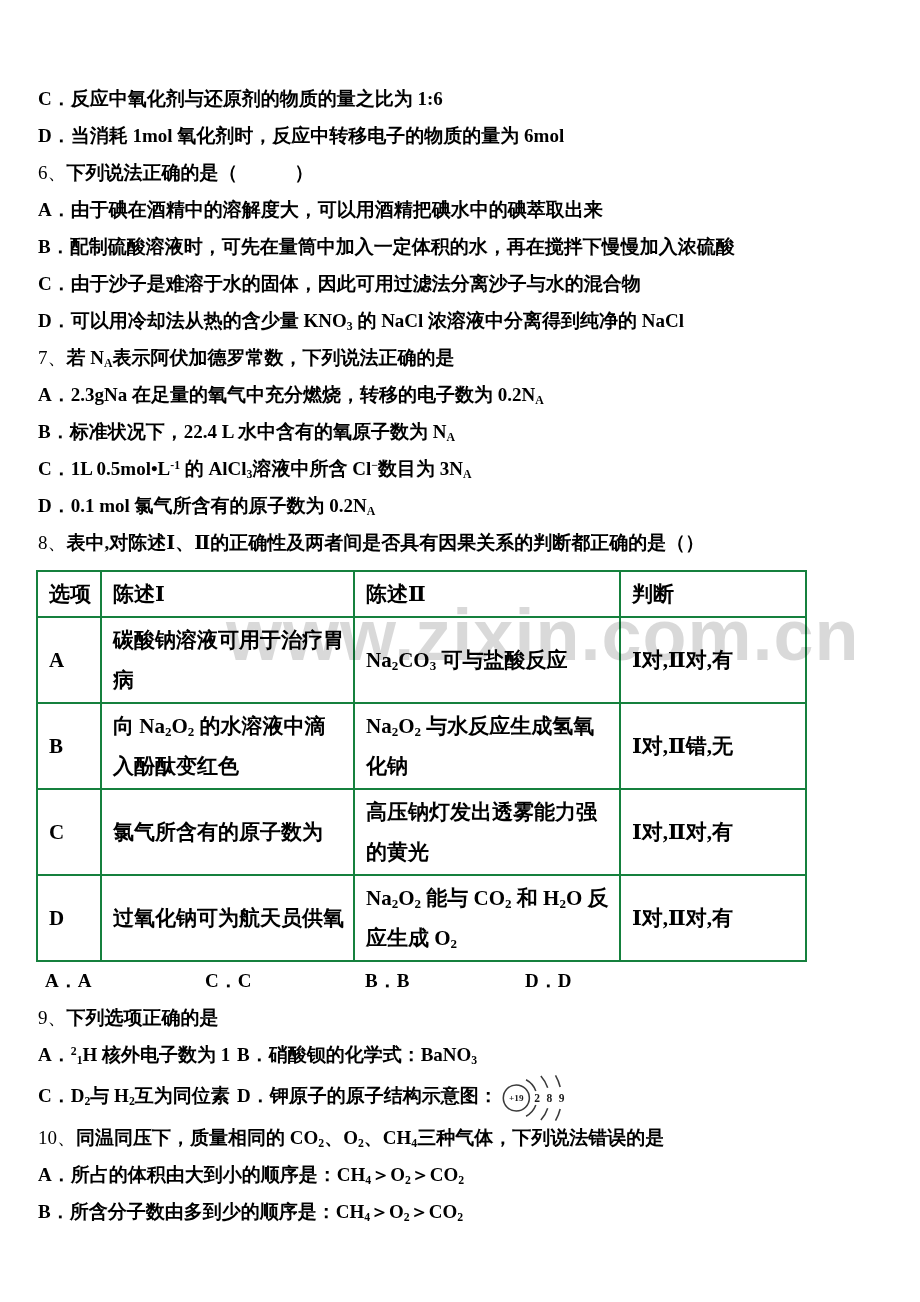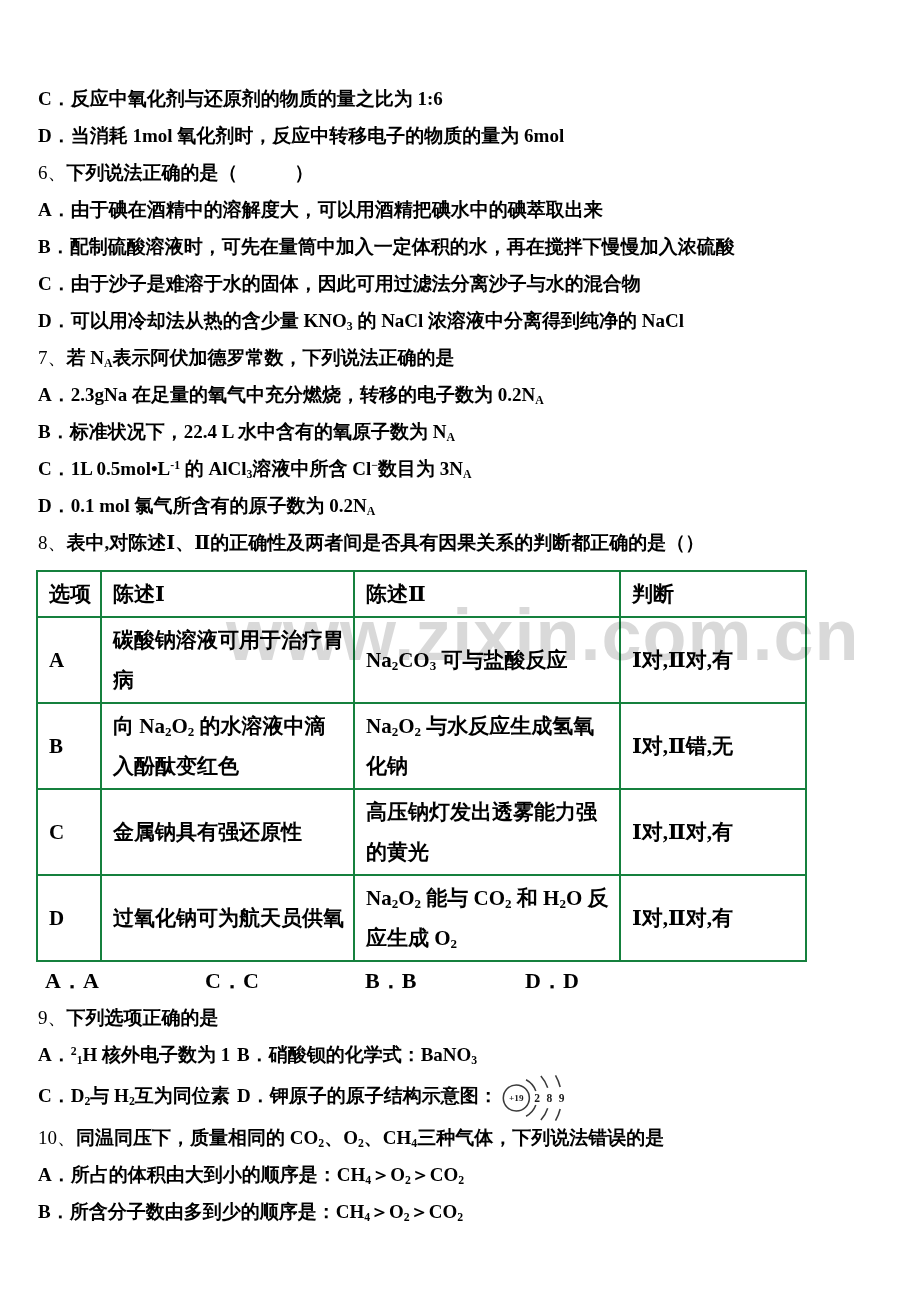--- a/index.html
+++ b/index.html
@@ -29,21 +29,21 @@
   table.stmt col.c3{width:186px;}
   table.stmt th,table.stmt td{
     border:2px solid #15803d;font-size:21px;font-weight:700;text-align:left;
     padding:2px 8px 2px 11px;vertical-align:middle;line-height:40px;
     word-break:break-word;white-space:normal;
   }
   tr.r0{height:45px;} tr.r1{height:51px;} tr.r2{height:85px;}
   tr.r3{height:50px;} tr.r4{height:84px;}
   
   .answers{
-    display:flex;height:37px;line-height:37px;font-size:22px;font-weight:700;
+    display:flex;height:37px;line-height:37px;font-size:19px;font-weight:700;
     padding-left:7px;
   }
   .answers span{width:160px;}
   
   .col2{position:absolute;left:199px;top:0;height:100%;}
   .tall{height:46px;line-height:46px;}
   
   svg.atom{height:46px;width:auto;vertical-align:middle;margin-left:3px;}
   svg.atom circle,svg.atom path{fill:none;stroke:#3a3a3a;stroke-width:2;}
   svg.atom text{
@@ -106,21 +106,21 @@
         <td>Ⅰ对,Ⅱ对,有</td>
       </tr>
       <tr class="r2">
         <td>B</td>
         <td>向 Na<sub>2</sub>O<sub>2</sub> 的水溶液中滴入酚酞变红色</td>
         <td>Na<sub>2</sub>O<sub>2</sub> 与水反应生成氢氧化钠</td>
         <td>Ⅰ对,Ⅱ错,无</td>
       </tr>
       <tr class="r3">
         <td>C</td>
-        <td>金属钠具有强还原性</td>
+        <td>氯气所含有的原子数为</td>
         <td>高压钠灯发出透雾能力强的黄光</td>
         <td>Ⅰ对,Ⅱ对,有</td>
       </tr>
       <tr class="r4">
         <td>D</td>
         <td>过氧化钠可为航天员供氧</td>
         <td>Na<sub>2</sub>O<sub>2</sub> 能与 CO<sub>2</sub> 和 H<sub>2</sub>O 反应生成 O<sub>2</sub></td>
         <td>Ⅰ对,Ⅱ对,有</td>
       </tr>
     </tbody>

